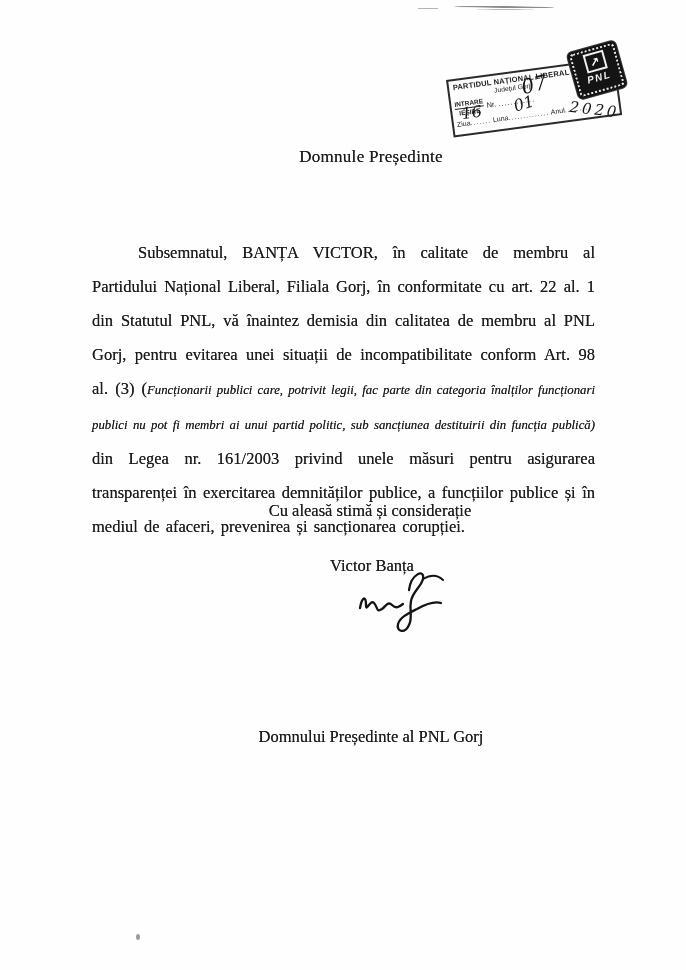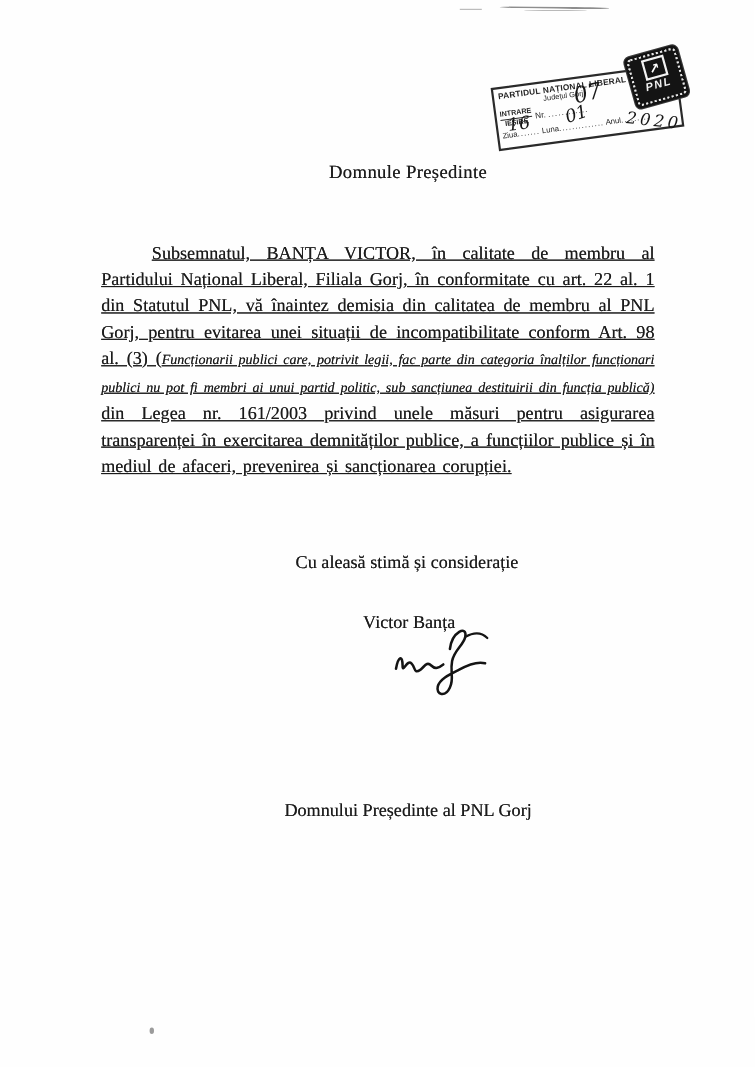--- a/index.html
+++ b/index.html
@@ -49,23 +49,23 @@
   
   .salutation, .closing, .signer, .addressee {
     position:absolute; left:0; width:100%; text-align:center; text-shadow:0 0 .3px #4a4a4a;
   }
   .salutation { top:147px; font-size:17px;   transform:translateX(28px); letter-spacing:.3px; }
   .closing    { top:501px; font-size:16.5px; transform:translateX(27px); }
   .signer     { top:556px; font-size:16.5px; transform:translateX(29px); }
   .addressee  { top:727px; font-size:16.5px; transform:translateX(28px); }
 
   .body {
-    position:absolute; left:92px; top:218px; width:503px; margin:0;
-    text-align:justify; font-size:16.5px; line-height:24px; text-indent:46px;
-    word-spacing:2px; text-shadow:0 0 .3px #4a4a4a;text-decoration:underline;
+    position:absolute; left:92px; top:236px; width:503px; margin:0;
+    text-align:justify; font-size:16.5px; line-height:34px; text-indent:46px;
+    word-spacing:2px; text-shadow:0 0 .3px #4a4a4a;
   }
   .legal { font-style:italic; font-size:12.8px; word-spacing:1px; }
 
   .signature { position:absolute; left:352px; top:566px; width:96px; height:76px; }
 </style>
 </head>
 <body>
 
 <div class="page">
 

